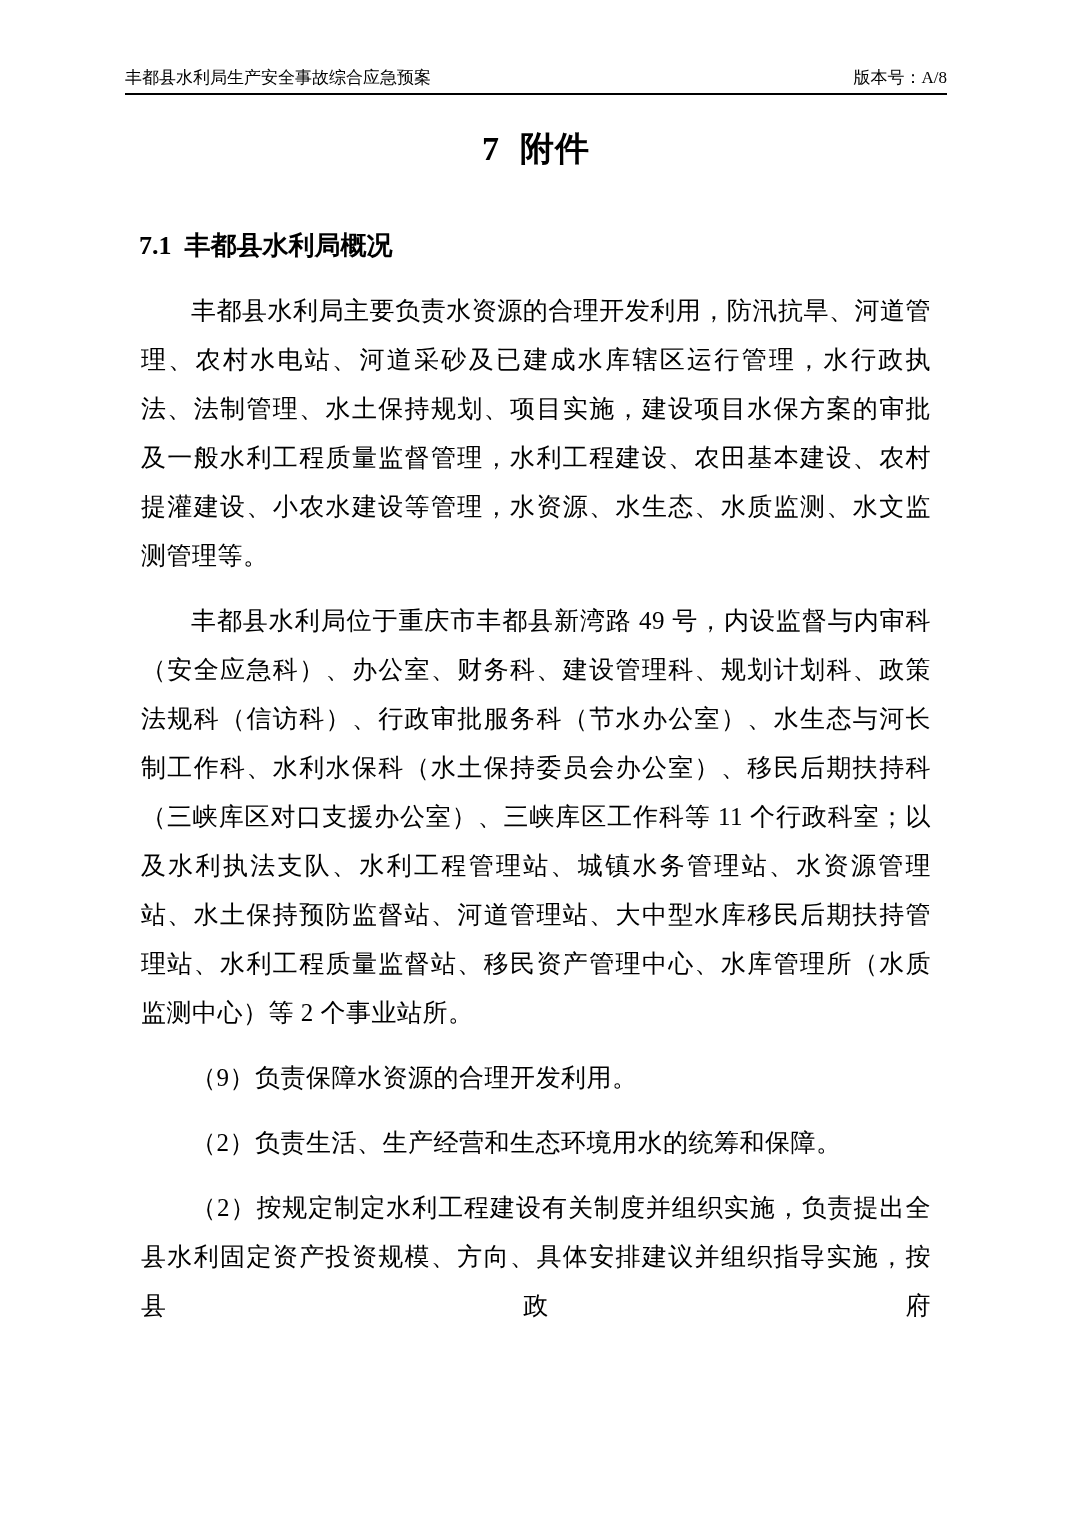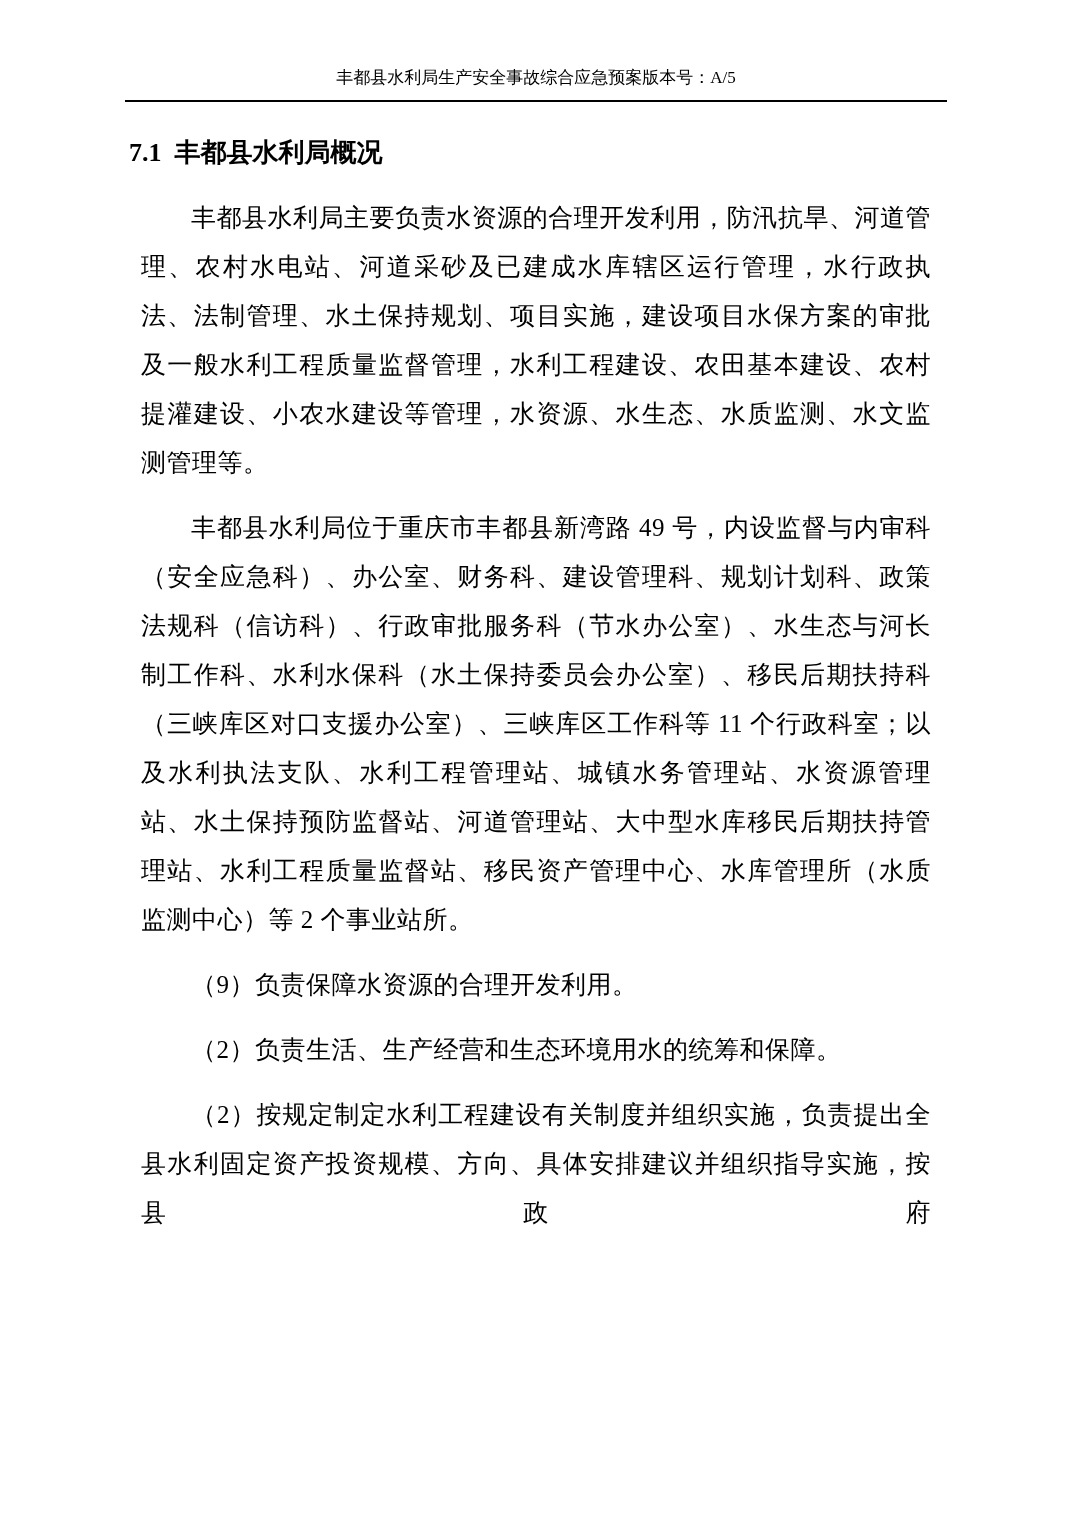--- a/index.html
+++ b/index.html
@@ -17,26 +17,26 @@
     overflow: hidden;
   }
 
   
   .page-header {
     position: absolute;
     left: 125px;
     top: 66px;
     width: 822px;
     display: flex;
-    justify-content: center;
+    justify-content: space-between;
     align-items: baseline;
     font-size: 17px;
     line-height: 24px;
     border-bottom: 2px solid #000000;
-    padding-bottom: 10px;
+    padding-bottom: 3px;
     font-family: Liberation Serif, serif;
   }
 
   
   .main {
     position: absolute;
     left: 125px;
     top: 124px;
     width: 822px;
   }
@@ -45,21 +45,21 @@
     margin: 0 0 48px 0;
     font-size: 34px;
     font-weight: bold;
     line-height: 49px;
     text-align: center;
     letter-spacing: 1px;
   }
   h1.doc-title .num { margin-right: 20px; }
 
   h2.sec-heading {
-    margin: 4px;
+    margin: 14px;
     font-size: 26px;
     font-weight: bold;
     line-height: 49px;
   }
   h2.sec-heading .num { margin-right: 13px; }
 
   h3.subsec-heading {
     margin: 0;
     font-size: 24px;
     font-weight: bold;
@@ -91,25 +91,28 @@
     line-height: 49px;
   }
 </style>
 </head>
 <body>
 
 <div class="page">
 
   <div class="page-header">
     <span>丰都县水利局生产安全事故综合应急预案</span>
-    <span>版本号：A/5</span>
+    <span>版本号：A/8</span>
   </div>
 
   <div class="main">
 
+    <h1 class="doc-title">
+      <span class="num">7</span><span>附件</span>
+    </h1>
 
     <h2 class="sec-heading">
       <span class="num">7.1</span><span>丰都县水利局概况</span>
     </h2>
 
     <p class="body-para">丰都县水利局主要负责水资源的合理开发利用，防汛抗旱、河道管理、农村水电站、河道采砂及已建成水库辖区运行管理，水行政执法、法制管理、水土保持规划、项目实施，建设项目水保方案的审批及一般水利工程质量监督管理，水利工程建设、农田基本建设、农村提灌建设、小农水建设等管理，水资源、水生态、水质监测、水文监测管理等。</p>
     <p class="body-para">丰都县水利局位于重庆市丰都县新湾路 49 号，内设监督与内审科（安全应急科）、办公室、财务科、建设管理科、规划计划科、政策法规科（信访科）、行政审批服务科（节水办公室）、水生态与河长制工作科、水利水保科（水土保持委员会办公室）、移民后期扶持科（三峡库区对口支援办公室）、三峡库区工作科等 11 个行政科室；以及水利执法支队、水利工程管理站、城镇水务管理站、水资源管理站、水土保持预防监督站、河道管理站、大中型水库移民后期扶持管理站、水利工程质量监督站、移民资产管理中心、水库管理所（水质监测中心）等 2 个事业站所。</p>
 
 
     <p class="body-para">（9）负责保障水资源的合理开发利用。</p>

